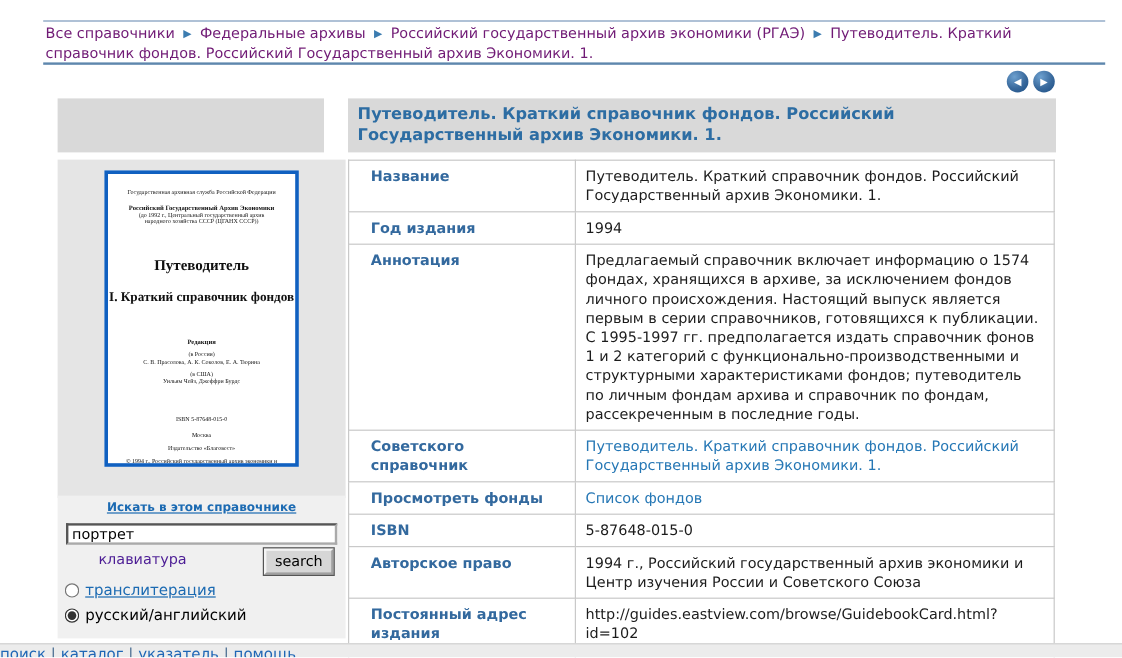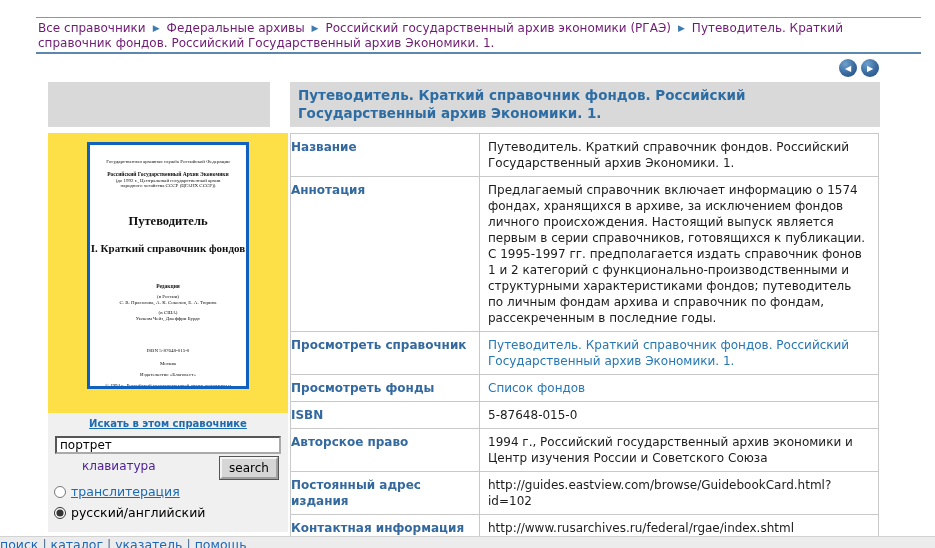--- a/index.html
+++ b/index.html
@@ -15,21 +15,21 @@
   .bc-link { color:#701a75; cursor:pointer; }
   .bc-sep { color:#3c7cb0; font-size:9px; padding:0 7px; vertical-align:1px; }
 
   
   .nav-arrows { position:absolute; left:839px; top:59px; display:flex; gap:4px; }
   .nav-btn { width:18px; height:18px; border-radius:50%; background:radial-gradient(circle at 35% 28%, #6da0cf 0%, #39699c 55%, #1c4e84 100%);
              color:#fff; display:flex; align-items:center; justify-content:center; font-size:8px; cursor:pointer; }
 
   
   .left-gray-block { position:absolute; left:48px; top:82px; width:222px; height:45px; background:#d9d9d9; }
-  .book-panel { position:absolute; left:48px; top:133px; width:240px; height:282px; background:#fde047; }
+  .book-panel { position:absolute; left:48px; top:133px; width:240px; height:282px; background:#e5e5e5; }
   .book-cover { width:162px; height:247px; margin:9px auto 0 auto; background:#fff; border:3px solid #1060c0;
                 font-family:"Liberation Serif","DejaVu Serif",serif; color:#101010; text-align:center; overflow:hidden; }
   .cv-t1 { font-size:5px; margin-top:14px; }
   .cv-t2 { font-size:5.5px; font-weight:bold; margin-top:7px; }
   .cv-t3 { font-size:5px; margin-top:1px; padding:0 16px; }
   .cv-title { font-size:12.5px; font-weight:bold; margin-top:26px; }
   .cv-sub { font-size:11px; font-weight:bold; margin-top:13px; }
   .cv-red { font-size:5.5px; font-weight:bold; margin-top:29px; }
   .cv-s { font-size:5px; margin-top:5px; }
   .cv-s2 { font-size:5px; margin-top:1px; }
@@ -52,21 +52,21 @@
   .radio-row input { width:12px; height:12px; margin-right:5px; accent-color:#333; }
   .radio-label-plain { color:#000; }
   .radio-label-link { color:#1b6ab2; text-decoration:underline; cursor:pointer; }
 
   
   .title-band { position:absolute; left:290px; top:82px; width:590px; height:45px; background:#d9d9d9; padding:4px 8px; }
   .title-band .t { font-size:13.5px; font-weight:bold; color:#2d6da3; line-height:18px; max-width:480px; }
 
   .details { position:absolute; left:290px; top:133px; width:589px; border-collapse:collapse; }
   .details td { border:1px solid #c9c9c9; vertical-align:top; font-size:12px; line-height:16px; }
-  .details td.lbl { width:189px; color:#33699e; font-weight:bold; padding:5px 0; }
+  .details td.lbl { width:189px; color:#33699e; font-weight:bold; padding:5px 18px; }
   .details td.val { color:#1c1c1c; padding:5px 8px; }
   .details td.val.link, .details .val-link { color:#2577b5; cursor:pointer; }
 
   
   .footer { position:absolute; left:0; right:0; top:536px; height:12px; background:#ececec; border-top:1px solid #d2d2d2;
             text-align:left; font-size:12.5px; line-height:15px; overflow:hidden; }
   .footer a { color:#1f66b5; text-decoration:none; cursor:pointer; }
   .footer .sep { color:#4a6d91; padding:0 4px; }
 </style>
 </head>
@@ -135,25 +135,29 @@
     <div class="t">Путеводитель. Краткий справочник фондов. Российский Государственный архив Экономики. 1.</div>
   </div>
 
   <table class="details">
     <tbody>
         <tr>
       <td class="lbl">Название</td>
       <td class="val">Путеводитель. Краткий справочник фондов. Российский Государственный архив Экономики. 1.</td>
     </tr>
     <tr>
+      <td class="lbl">Год издания</td>
+      <td class="val">1994</td>
+    </tr>
+    <tr>
       <td class="lbl">Аннотация</td>
       <td class="val">Предлагаемый справочник включает информацию о 1574 фондах, хранящихся в архиве, за исключением фондов личного происхождения. Настоящий выпуск является первым в серии справочников, готовящихся к публикации. С 1995-1997 гг. предполагается издать справочник фонов 1 и 2 категорий с функционально-производственными и структурными характеристиками фондов; путеводитель по личным фондам архива и справочник по фондам, рассекреченным в последние годы.</td>
     </tr>
     <tr>
-      <td class="lbl">Просмотреть справочник</td>
+      <td class="lbl">Советского справочник</td>
       <td class="val link">Путеводитель. Краткий справочник фондов. Российский Государственный архив Экономики. 1.</td>
     </tr>
     <tr>
       <td class="lbl">Просмотреть фонды</td>
       <td class="val link">Список фондов</td>
     </tr>
     <tr>
       <td class="lbl">ISBN</td>
       <td class="val">5-87648-015-0</td>
     </tr>

